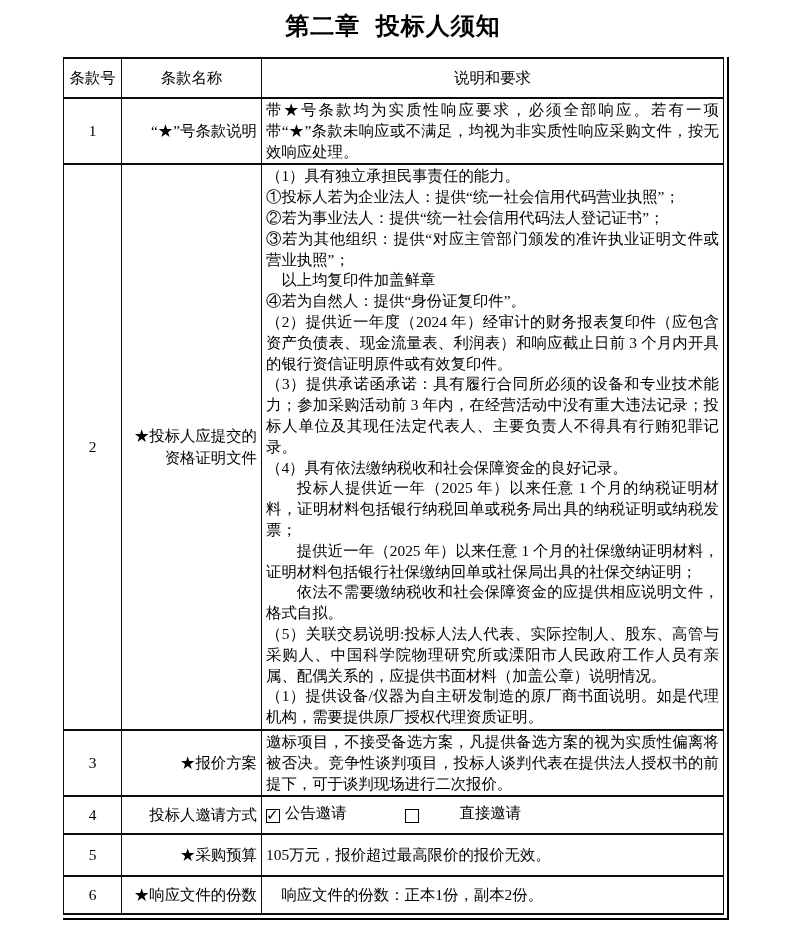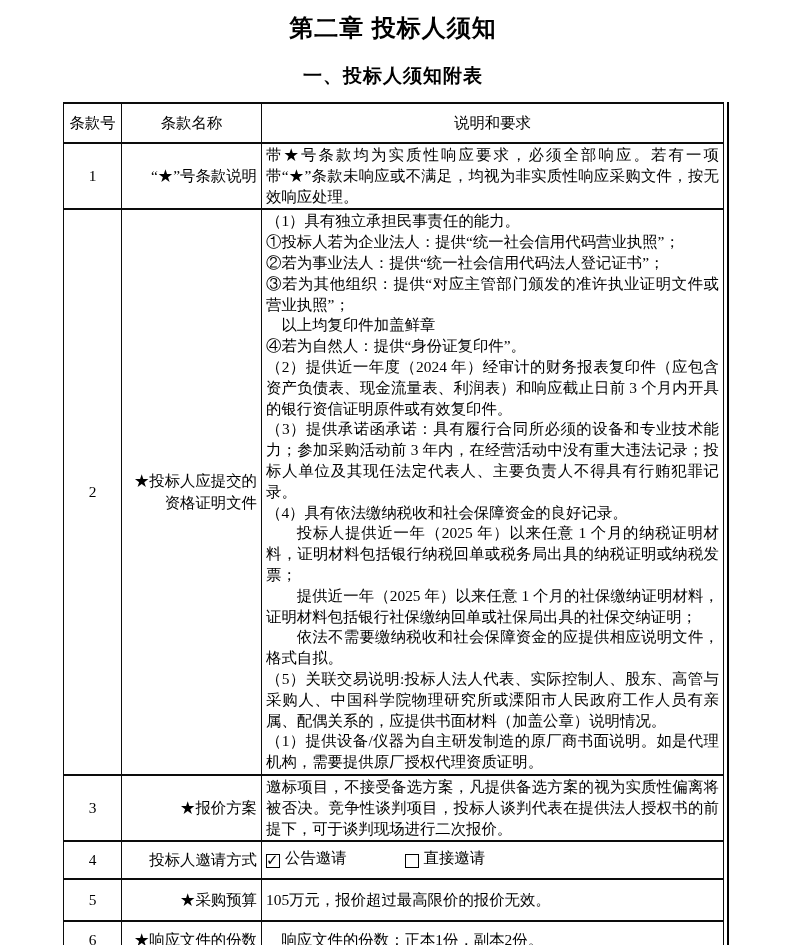--- a/index.html
+++ b/index.html
@@ -4,21 +4,21 @@
 <style>
   html,body{margin:0;padding:0;}
   body{
     width:786px;height:945px;background:#ffffff;color:#000;
     font-family:"Liberation Serif","DejaVu Serif",serif;
     overflow:hidden;
   }
   .page{position:relative;width:786px;height:945px;background:#fff;}
   .chapter-title{
     margin:13px 0 0 0;text-align:center;
-    font-family:Liberation Sans, sans-serif;
+    font-family:Liberation Mono, monospace;
     font-size:24px;font-weight:bold;letter-spacing:1px;line-height:30px;
   }
   .section-title{
     margin:21px 0 0 0;text-align:center;
     font-family:"Liberation Sans","DejaVu Sans",sans-serif;
     font-size:19px;font-weight:bold;letter-spacing:1px;line-height:24px;
   }
   
   .table-frame{
     display:inline-block;margin:14px 0 0 63px;
@@ -42,39 +42,38 @@
   td.cell-no{text-align:center;}
   td.cell-name{text-align:right;padding:1px 3px;line-height:22px;}
   td.cell-desc{padding:1px 5px 1px 4px;}
   td.cell-desc p{
     margin:0;line-height:20.8px;text-align:justify;
   }
   td.cell-desc p.i1{text-indent:1em;}
   td.cell-desc p.i2{text-indent:2em;}
   .cb-row{line-height:20px;}
   .cb-item{display:inline-flex;align-items:flex-end;}
-  .cb-item + .cb-item{margin-left:58px;}
+  .cb-item + .cb-item{margin-left:58px;gap:36px;}
   .cb{
     display:inline-block;width:12px;height:12px;
     border:1.5px solid #000;position:relative;margin-right:5px;
     background:#fff;flex:0 0 auto;
   }
   .cb.checked::after{
     content:"\2713";
     position:absolute;left:-1px;top:-5px;
     font-size:15px;font-weight:bold;
     font-family:"DejaVu Sans","Liberation Sans",sans-serif;
   }
 </style>
 </head>
 <body>
 
 <div class="page">
   <h1 class="chapter-title">第二章 投标人须知</h1>
-  <h2 class="section-title">一、投标人须知附表</h2>
 
   <div class="table-frame">
     <table class="notice">
       <colgroup>
         <col class="c-no">
           <col class="c-name">
           <col class="c-desc">
       </colgroup>
       <thead>
         <tr>

